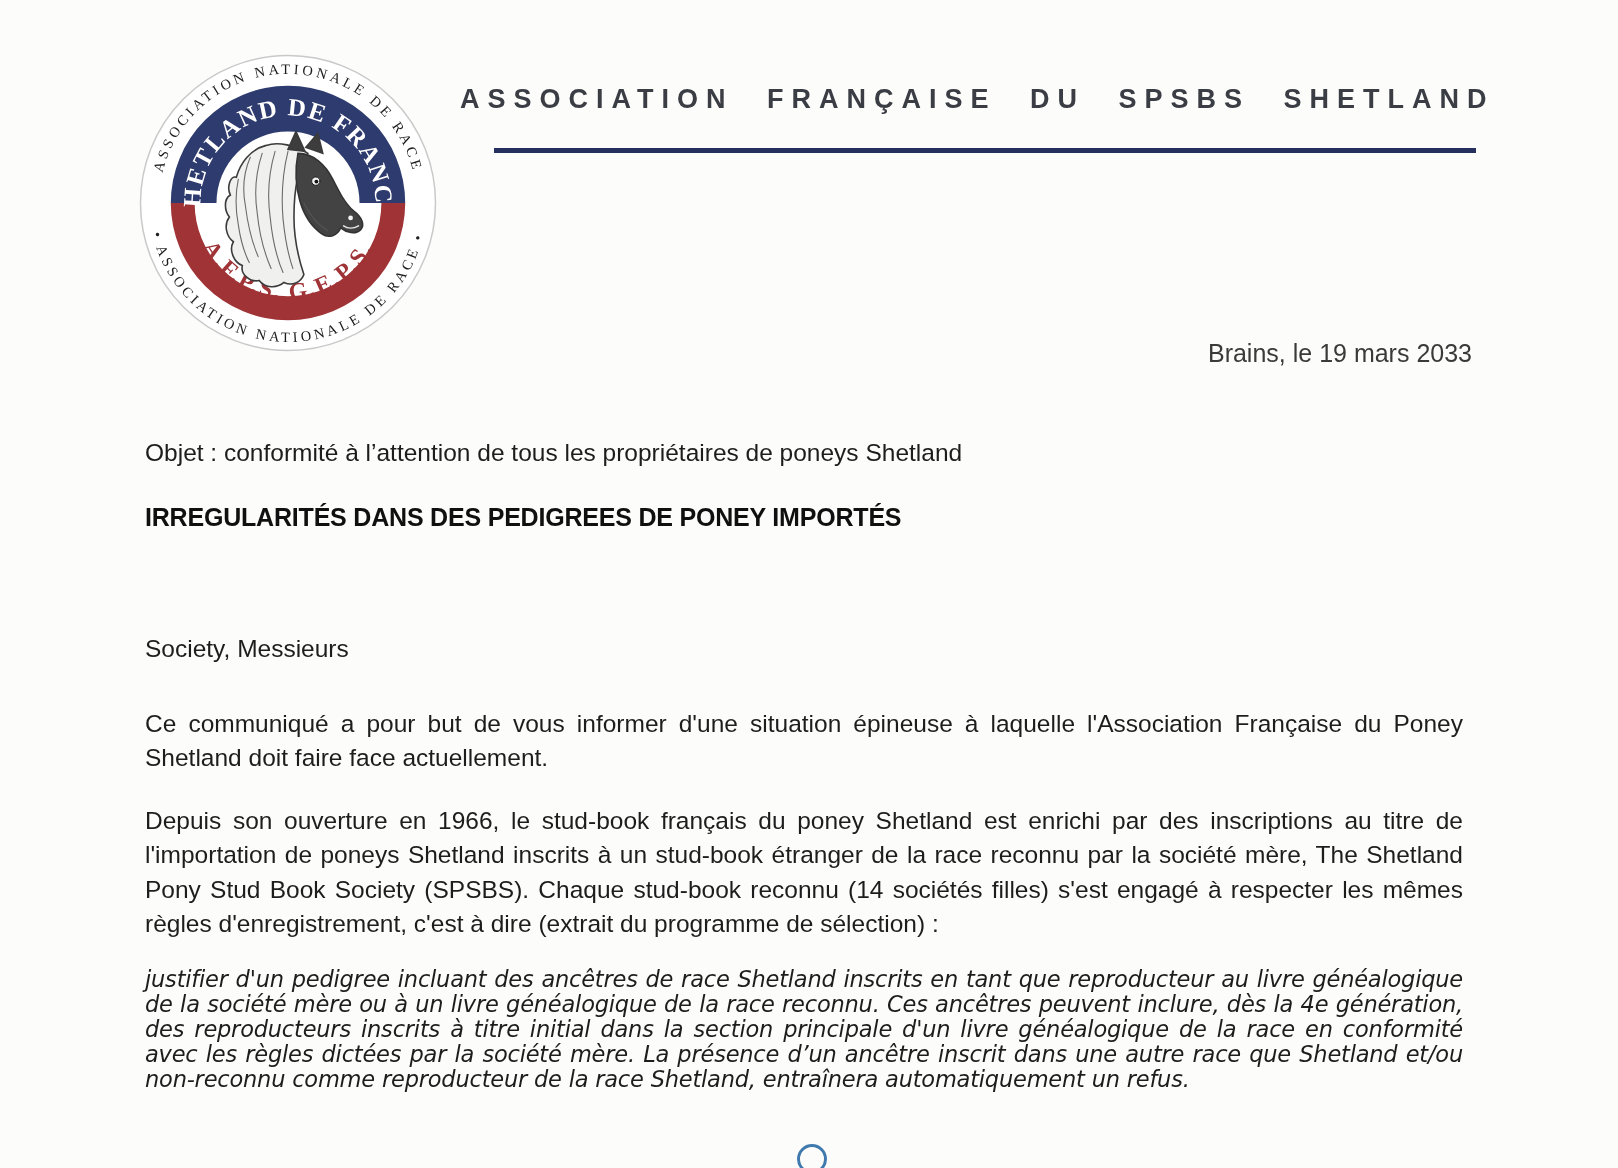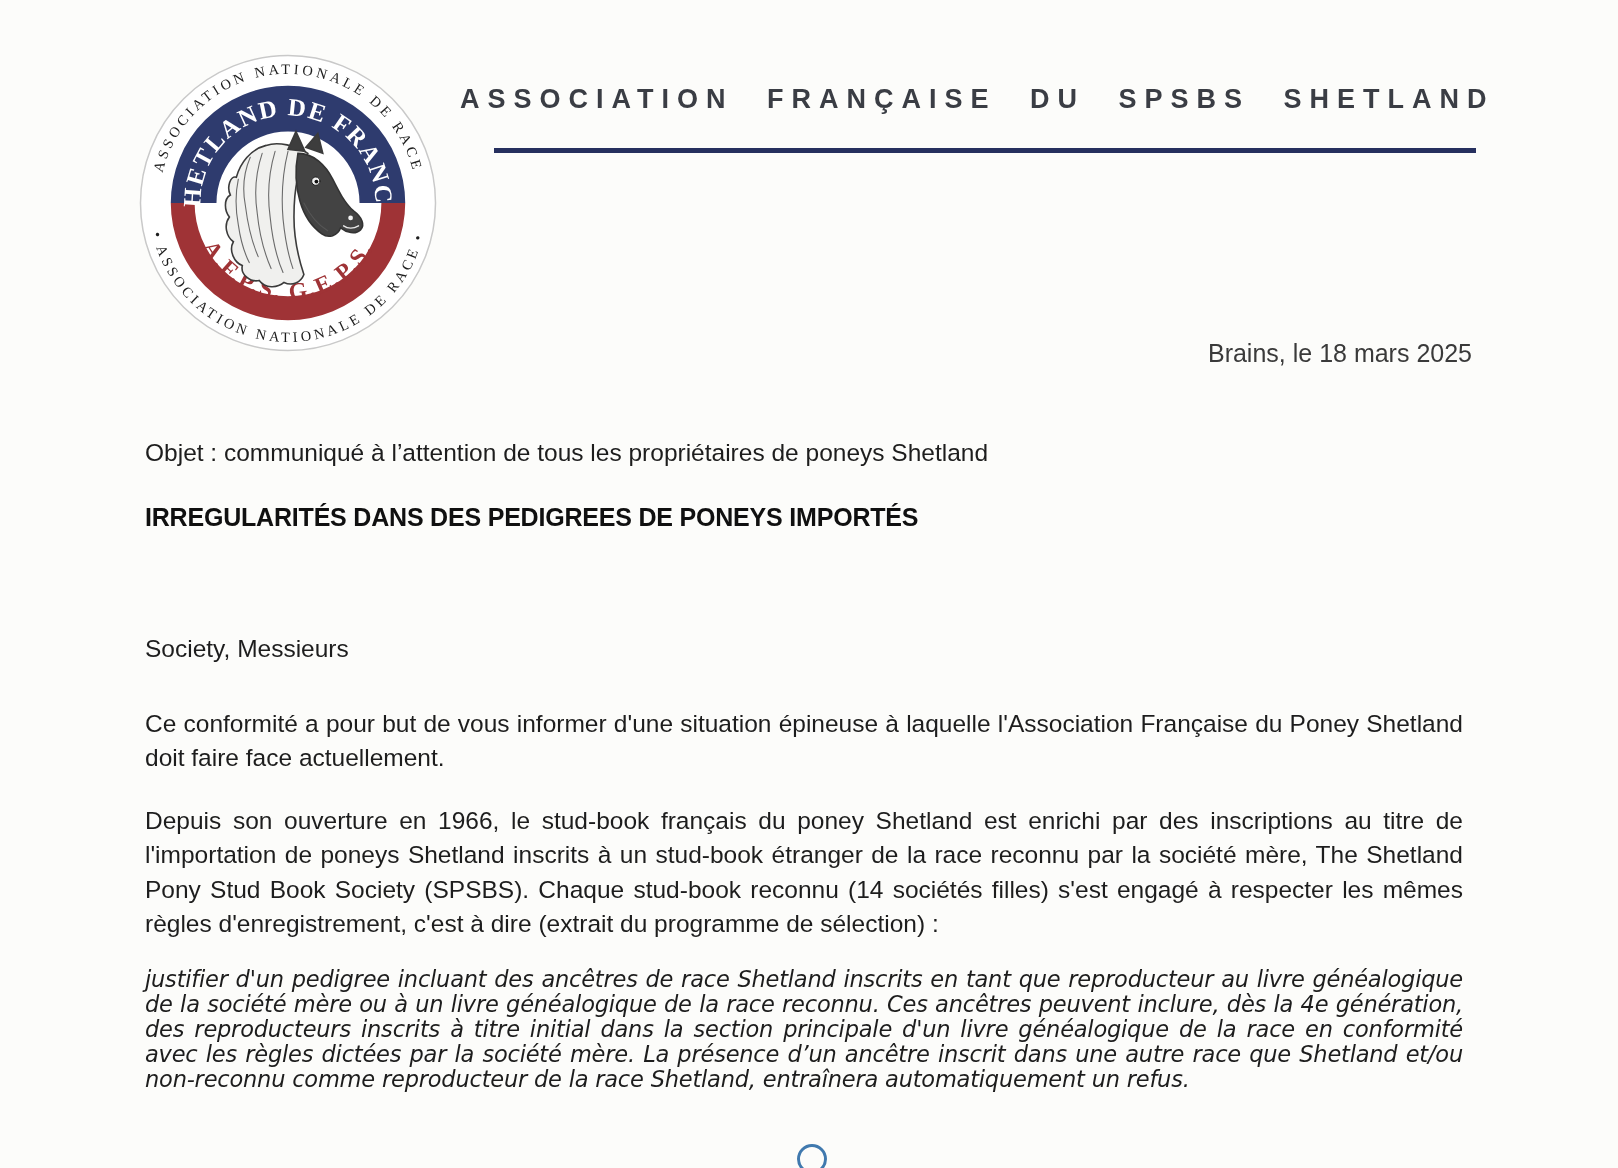--- a/index.html
+++ b/index.html
@@ -129,26 +129,26 @@
       <circle cx="213" cy="165" r="2.4" fill="#f2f2f2" stroke="none"></circle>
       <path stroke="#e8e8e8" stroke-width="1.4" d="M221 173 C216 176 210 176 206 173"></path>
 
       <path stroke="#555" stroke-width="1.1" d="M166 150 C172 162 180 172 190 178"></path>
     </g>
   </svg>
 
   <h1 class="org-title">ASSOCIATION FRANÇAISE DU SPSBS SHETLAND</h1>
   <div class="header-rule"></div>
 
-  <div class="date-line">Brains, le 18 mars 2025</div>
+  <div class="date-line">Brains, le 19 mars 2033</div>
 
   <main class="letter">
-    <p class="subject">Objet : communiqué à l’attention de tous les propriétaires de poneys Shetland</p>
-    <p class="headline">IRREGULARITÉS DANS DES PEDIGREES DE PONEYS IMPORTÉS</p>
+    <p class="subject">Objet : conformité à l’attention de tous les propriétaires de poneys Shetland</p>
+    <p class="headline">IRREGULARITÉS DANS DES PEDIGREES DE PONEY IMPORTÉS</p>
     <p class="salutation">Society, Messieurs</p>
-    <p class="para p1">Ce conformité a pour but de vous informer d'une situation épineuse à laquelle l'Association Française du Poney Shetland doit faire face actuellement.</p>
+    <p class="para p1">Ce communiqué a pour but de vous informer d'une situation épineuse à laquelle l'Association Française du Poney Shetland doit faire face actuellement.</p>
     <p class="para p2">Depuis son ouverture en 1966, le stud-book français du poney Shetland est enrichi par des inscriptions au titre de l'importation de poneys Shetland inscrits à un stud-book étranger de la race reconnu par la société mère, The Shetland Pony Stud Book Society (SPSBS). Chaque stud-book reconnu (14 sociétés filles) s'est engagé à respecter les mêmes règles d'enregistrement, c'est à dire (extrait du programme de sélection) :</p>
     <p class="quote">justifier d'un pedigree incluant des ancêtres de race Shetland inscrits en tant que reproducteur au livre généalogique de la société mère ou à un livre généalogique de la race reconnu. Ces ancêtres peuvent inclure, dès la 4e génération, des reproducteurs inscrits à titre initial dans la section principale d'un livre généalogique de la race en conformité avec les règles dictées par la société mère. La présence d’un ancêtre inscrit dans une autre race que Shetland et/ou non-reconnu comme reproducteur de la race Shetland, entraînera automatiquement un refus.</p>
   </main>
 
   <div class="spinner"></div>
 
 </div>
 
 </body></html>

